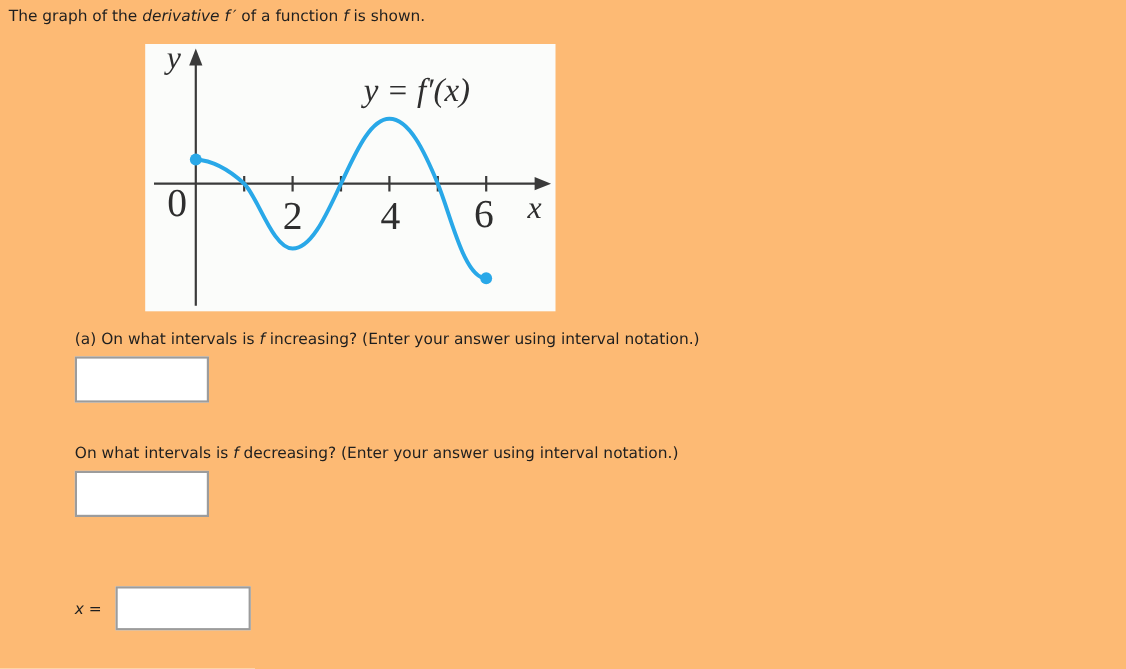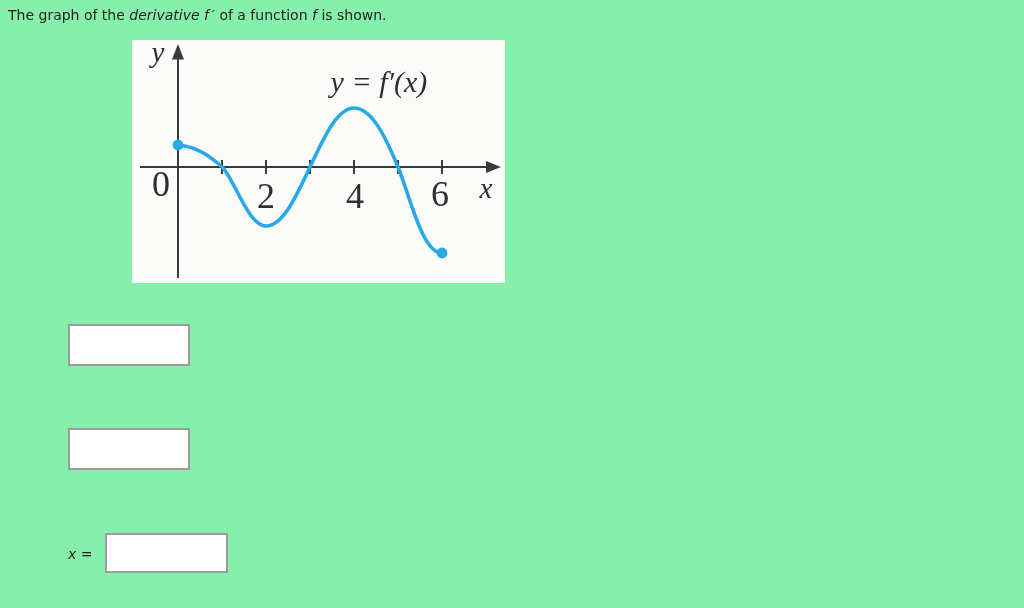--- a/index.html
+++ b/index.html
@@ -1,17 +1,17 @@
 <!DOCTYPE html>
 <html><head>
 <meta charset="utf-8">
 <style>
   html,body{margin:0;padding:0;background:#fff;}
   .page{
-    position:relative;width:1024px;height:608px;background:#86efac;
+    position:relative;width:1024px;height:608px;background:#fdba74;
     color:#1f1f1f;font-family:"DejaVu Sans","Liberation Sans",sans-serif;
     font-size:14px;overflow:hidden;
   }
   .it{font-style:italic;}
   .statement{position:absolute;left:8px;top:7px;margin:0;}
   .graph{position:absolute;left:132px;top:40px;width:373px;height:243px;background:#fbfcfa;}
   .q{position:absolute;left:68px;margin:0;white-space:nowrap;}
   .q-a{top:301px;}
   .q-d{top:404px;}
   .q-b{top:508px;}
@@ -63,21 +63,23 @@
       <text x="26" y="22" text-anchor="middle" class="ser seri axletter">y</text>
       <text x="354" y="158" text-anchor="middle" class="ser seri axletter">x</text>
       <text x="247" y="52" text-anchor="middle" class="ser seri eq">y = f′(x)</text>
       <text x="29" y="156" text-anchor="middle" class="ser tickdigit">0</text>
       <text x="134" y="168" text-anchor="middle" class="ser tickdigit">2</text>
       <text x="223" y="168" text-anchor="middle" class="ser tickdigit">4</text>
       <text x="308" y="166" text-anchor="middle" class="ser tickdigit">6</text>
     </svg>
   </div>
 
+  <p class="q q-a"><span>(a) On what intervals is </span><span class="it">f</span><span> increasing? (Enter your answer using interval notation.)</span></p>
   <input type="text" class="answer-box box-a" aria-label="intervals increasing answer" value="" style="">
 
+  <p class="q q-d"><span>On what intervals is </span><span class="it">f</span><span> decreasing? (Enter your answer using interval notation.)</span></p>
   <input type="text" class="answer-box box-d" aria-label="intervals decreasing answer" value="" style="">
 
 
   <span class="x-label"><span class="it">x</span><span> = </span></span>
   <input type="text" class="answer-box box-x" aria-label="x values answer" value="" style="">
 
 </div>
 
 </body></html>

